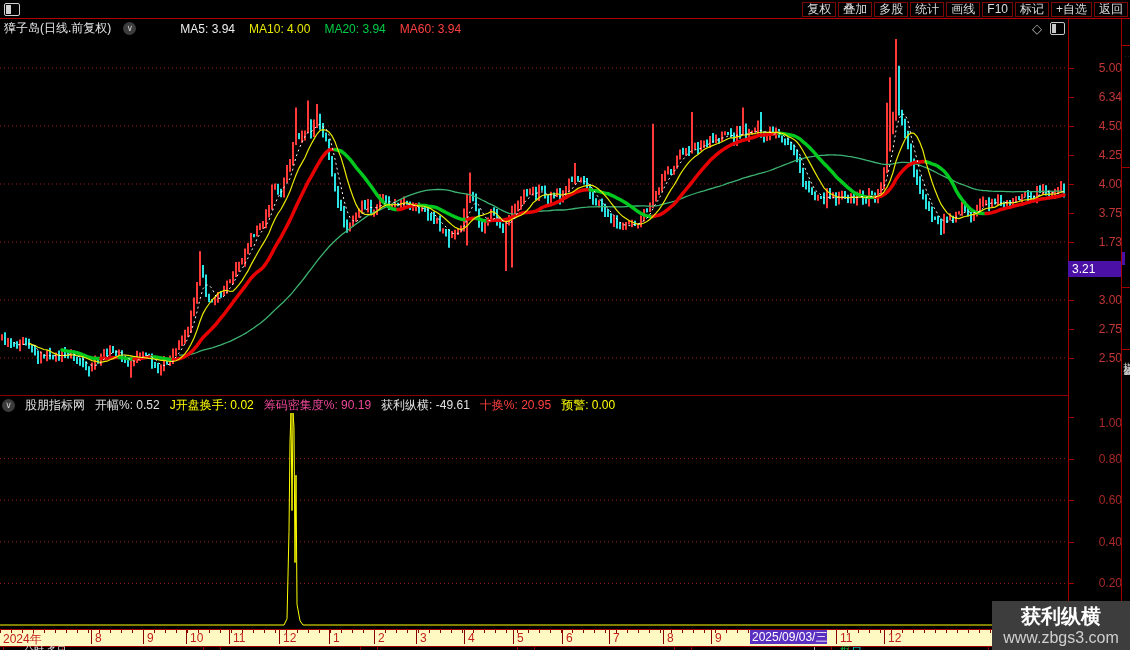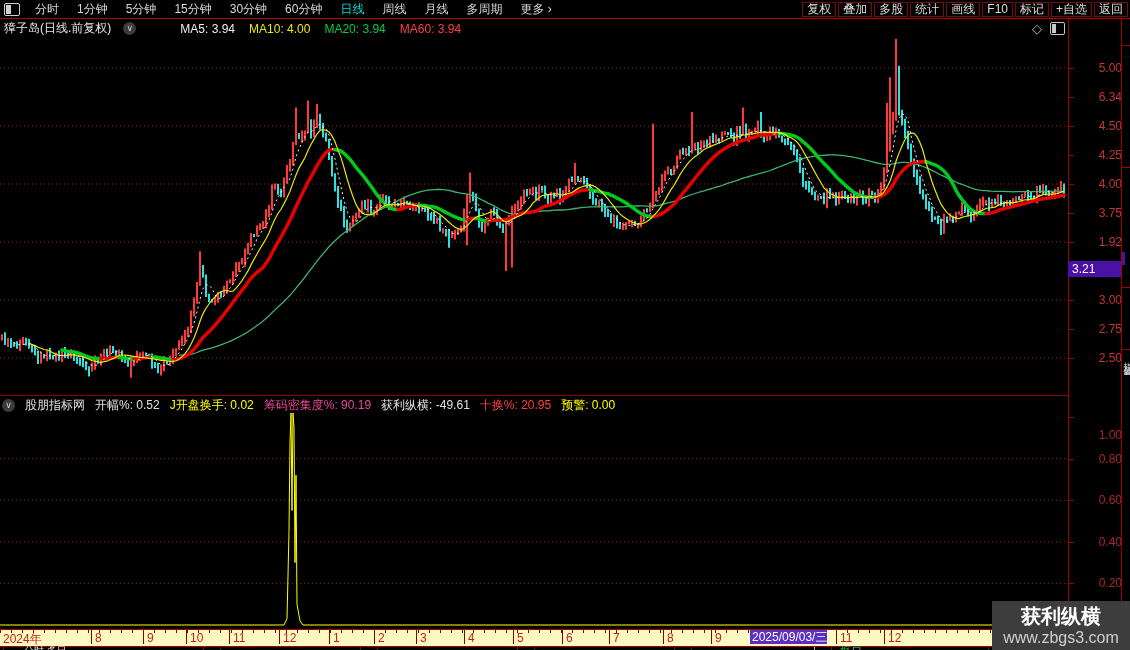--- a/index.html
+++ b/index.html
@@ -64,33 +64,20 @@
 </style>
 </head>
 <body>
 
 <div id="app">
 
   <div class="topbar">
     <span class="winicon">
         <span></span>
       </span>
-    <div class="menu" id="tb-left">
-        <span>分时</span>
-        <span>1分钟</span>
-        <span>5分钟</span>
-        <span>15分钟</span>
-        <span>30分钟</span>
-        <span>60分钟</span>
-        <span class="sel">日线</span>
-        <span>周线</span>
-        <span>月线</span>
-        <span>多周期</span>
-        <span>更多 ›</span>
-      </div>
     <div class="rmenu" id="tb-right">
         <span>复权</span>
         <span>叠加</span>
         <span>多股</span>
         <span>统计</span>
         <span>画线</span>
         <span>F10</span>
         <span>标记</span>
         <span>+自选</span>
         <span>返回</span>
@@ -158,39 +145,39 @@
   <div class="vaxis"></div>
   <div class="hdiv"></div>
 
   <div id="price-labels">
       <div class="plabel" style="left: 1074px; top: 61px;">5.00</div>
       <div class="plabel" style="left: 1074px; top: 90px;">6.34</div>
       <div class="plabel" style="left: 1074px; top: 119px;">4.50</div>
       <div class="plabel" style="left: 1074px; top: 148px;">4.25</div>
       <div class="plabel" style="left: 1074px; top: 177px;">4.00</div>
       <div class="plabel" style="left: 1074px; top: 206px;">3.75</div>
-      <div class="plabel" style="left: 1074px; top: 235px;">1.92</div>
+      <div class="plabel" style="left: 1074px; top: 235px;">1.73</div>
       <div class="plabel" style="left: 1074px; top: 293px;">3.00</div>
       <div class="plabel" style="left: 1074px; top: 322px;">2.75</div>
       <div class="plabel" style="left: 1074px; top: 351px;">2.50</div>
       <div class="ptick" style="top: 68px;"></div>
       <div class="ptick" style="top: 97px;"></div>
       <div class="ptick" style="top: 126px;"></div>
       <div class="ptick" style="top: 155px;"></div>
       <div class="ptick" style="top: 184px;"></div>
       <div class="ptick" style="top: 213px;"></div>
       <div class="ptick" style="top: 242px;"></div>
       <div class="ptick" style="top: 271px;"></div>
       <div class="ptick" style="top: 300px;"></div>
       <div class="ptick" style="top: 329px;"></div>
       <div class="ptick" style="top: 358px;"></div>
     </div>
   <div class="pbadge" id="price-badge" style="top:261px;">3.21</div>
   <div id="ind-labels">
-      <div class="ilabel" style="left: 1074px; top: 428px;">1.00</div>
+      <div class="ilabel" style="left: 1074px; top: 416px;">1.00</div>
       <div class="ptick" style="top: 417px;"></div>
       <div class="ilabel" style="left: 1074px; top: 451.6px;">0.80</div>
       <div class="ptick" style="top: 459px;"></div>
       <div class="ilabel" style="left: 1074px; top: 493.2px;">0.60</div>
       <div class="ptick" style="top: 500px;"></div>
       <div class="ilabel" style="left: 1074px; top: 534.8px;">0.40</div>
       <div class="ptick" style="top: 542px;"></div>
       <div class="ilabel" style="left: 1074px; top: 576.4px;">0.20</div>
       <div class="ptick" style="top: 583px;"></div>
     </div>

